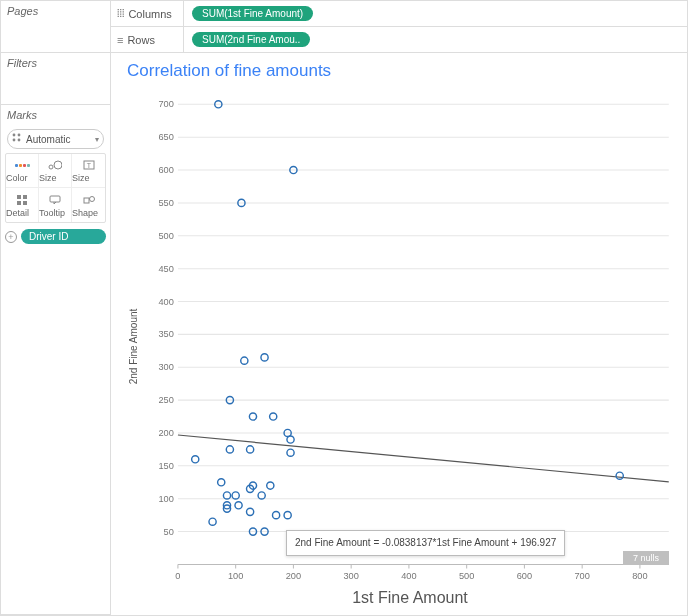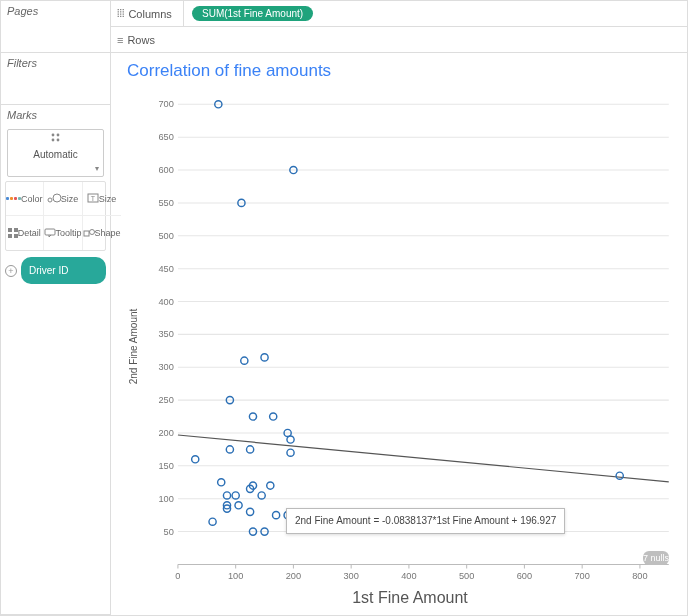--- a/index.html
+++ b/index.html
@@ -17,61 +17,59 @@
   .root { display: flex; height: 100%; }
   .left-col { width: 110px; border-right: 1px solid #ddd; display: flex; flex-direction: column; }
   .panel-header { padding: 4px 6px; color: #666; font-size: 11px; font-style: italic; }
   .panel { border-bottom: 1px solid #ddd; }
   .pages-panel { height: 52px; }
   .filters-panel { height: 52px; }
   .marks-panel { flex: 1; }
   .marks-dropdown {
     margin: 4px 6px;
     border: 1px solid #ccc;
-    border-radius: 2px;
+    border-radius: 10px;
     padding: 3px 4px;
     display: flex;
     align-items: center;
     gap: 4px;
     font-size: 10px;
     background: #fff;
-    flex-direction: column;
   }
   .marks-dropdown .caret { margin-left: auto; font-size: 8px; color: #888; }
   .marks-grid {
     display: grid;
     grid-template-columns: repeat(3, 1fr);
     margin: 0 4px;
     border: 1px solid #e0e0e0;
     border-radius: 2px;
   }
   .mark-btn {
     display: flex;
-    flex-direction: row;
-    align-items: center;
+    flex-direction: column;
     justify-content: center;
     height: 34px;
     font-size: 9px;
     color: #666;
     border-right: 1px solid #eee;
     border-bottom: 1px solid #eee;
     cursor: pointer;
   }
   .mark-btn:nth-child(3n) { border-right: none; }
   .mark-btn:nth-child(n+4) { border-bottom: none; }
   .mark-icon { font-size: 12px; margin-bottom: 1px; height: 14px; display:flex; align-items:center; justify-content:center;}
   .icon-color { display:flex; gap:1px; }
   .icon-color span { width:3px; height:3px; border-radius:1px; }
   .pill-row { margin: 6px 4px 0 4px; display:flex; align-items:center; gap:4px; }
   .pill-plus { width:12px; height:12px; border-radius:50%; border:1px solid #999; display:flex; align-items:center; justify-content:center; font-size:9px; color:#999;}
   .pill {
     background: #28a89a;
     color: #fff;
     border-radius: 10px;
-    padding: 8px 8px;
+    padding: 2px 8px;
     font-size: 10px;
     white-space: nowrap;
     flex:1;
     text-align:left;
   }
   .right-col { flex: 1; display: flex; flex-direction: column; }
   .shelves { border-bottom: none; }
   .shelf {
     display: flex;
     align-items: center;
@@ -100,34 +98,34 @@
   .plot-col { flex:1; display:flex; flex-direction:column;}
   .plot-svg { flex:1; display:block; }
   .axis-label { font-size:9px; fill:#777; }
   .grid-line { stroke:#e6e6e6; stroke-width:1; }
   .tick-line { stroke:#bbb; stroke-width:1; }
   .trend-line { stroke:#555; stroke-width:1.2; }
   .pt { fill:none; stroke:#2b6fb5; stroke-width:1.4; }
   .x-title { text-align:center; font-size:16px; color:#555; padding:2px 0 0 0;}
   .tooltip {
     position:absolute;
-    left: 175px; top: 455px;
+    left: 175px; top: 477px;
     border:1px solid #bbb;
     background:#fff;
     box-shadow: 0 1px 3px rgba(0,0,0,.15);
     padding: 5px 8px;
     font-size: 10px;
     color:#444;
     line-height: 1.35;
     pointer-events:none;
   }
   .nulls-badge {
     position:absolute; right:18px; bottom:50px;
     background:#bfbfbf; color:#fff; font-size:9px;
-    padding:2px 0; border-radius:6px;
+    padding:2px 10px; border-radius:0;
   }
 </style>
 </head>
 <body>
 
 <div class="root">
   <div class="left-col">
     <div class="panel pages-panel">
       <div class="panel-header">Pages</div>
     </div>
@@ -221,20 +219,23 @@
           <span>Columns</span>
         </div>
         <div class="shelf-content">
           <div class="field-pill">SUM(1st Fine Amount)</div>
         </div>
       </div>
       <div class="shelf">
         <div class="shelf-label">
           <span class="shelf-ico">≡</span>
           <span>Rows</span>
+        </div>
+        <div class="shelf-content">
+          <div class="field-pill">SUM(2nd Fine Amou..</div>
         </div>
       </div>
     </div>
 
     <div class="viz-area">
       <div class="viz-title">Correlation of fine amounts</div>
       <div class="chart-wrap">
         <div class="y-title-wrap">
             <div class="y-title">2nd Fine Amount</div>
           </div>

